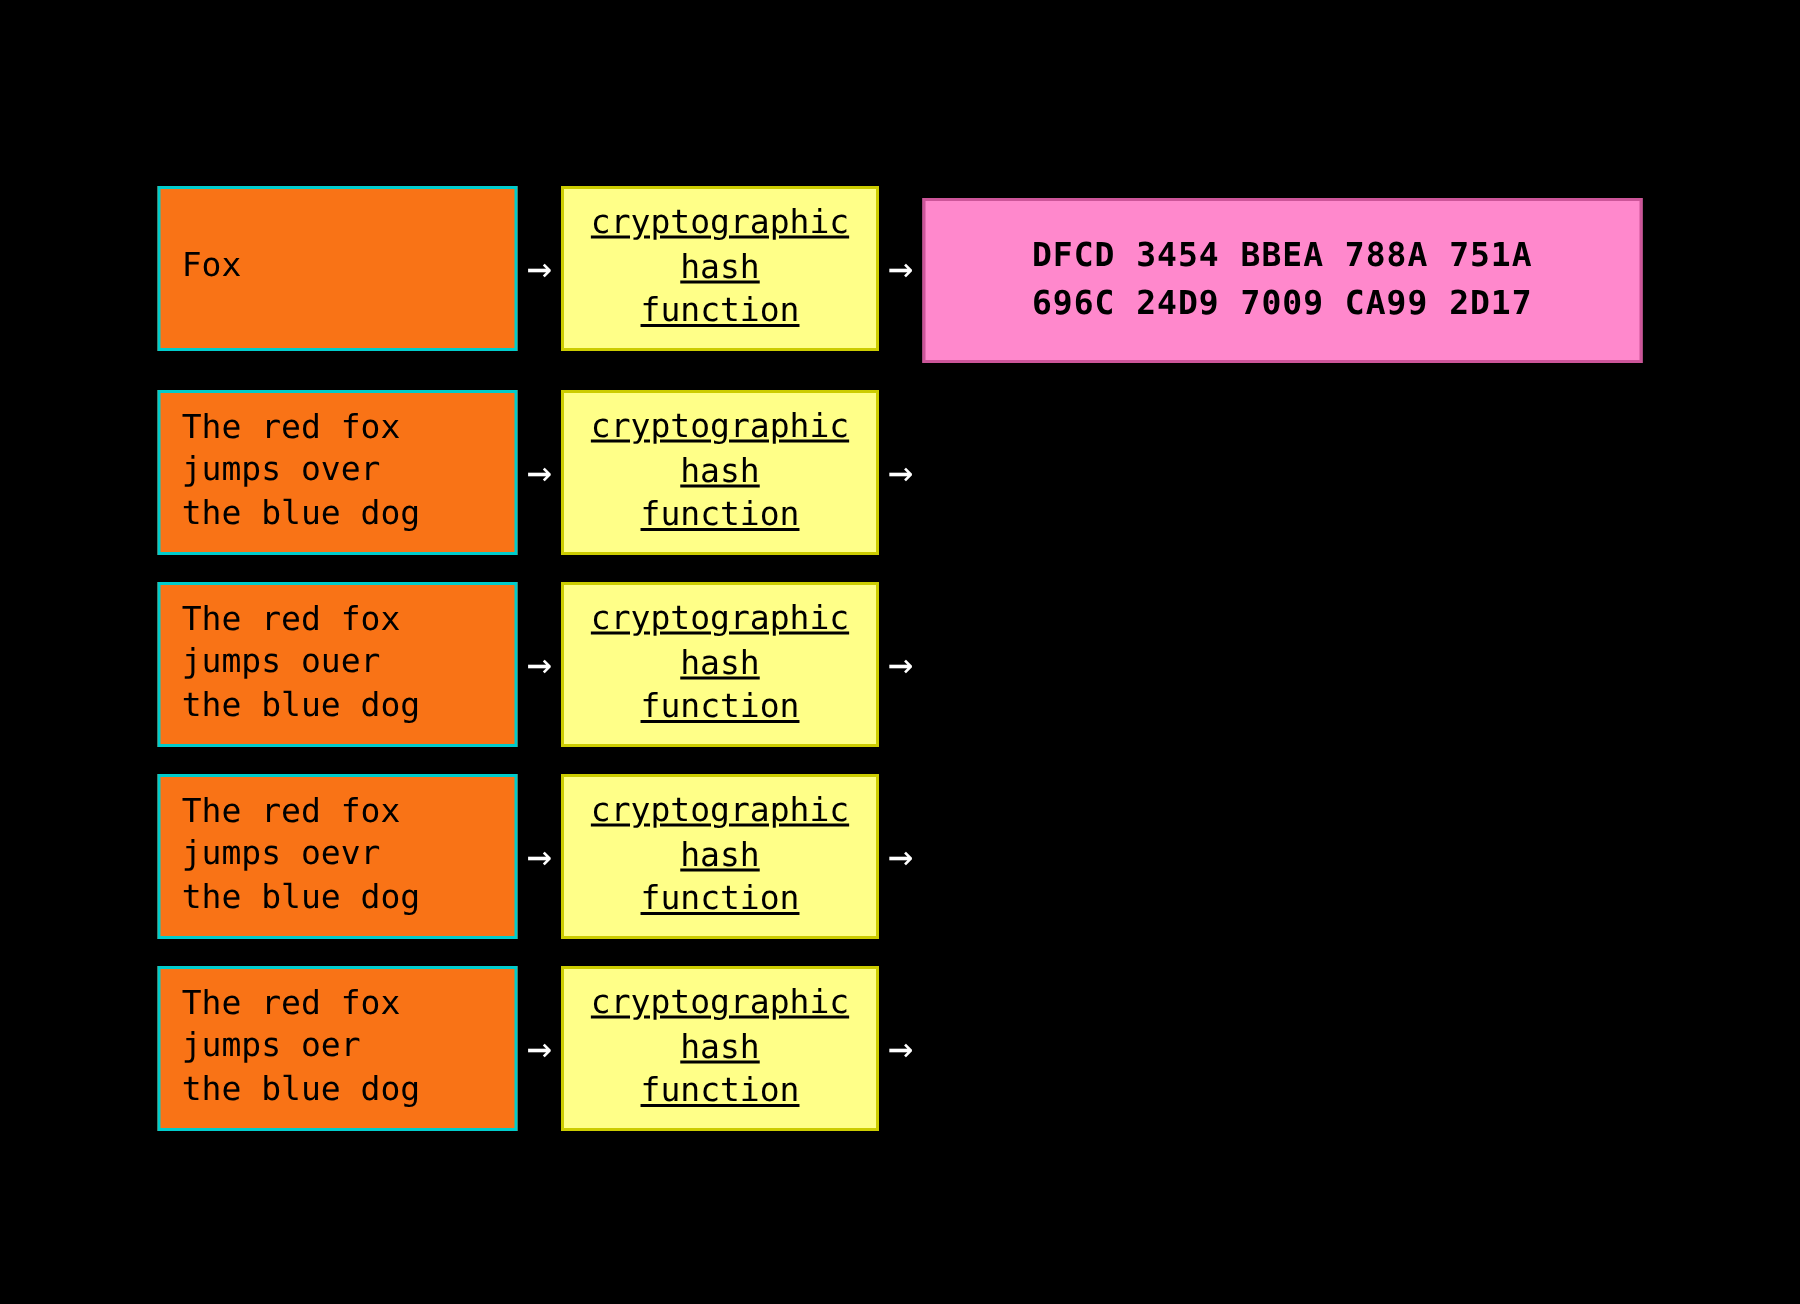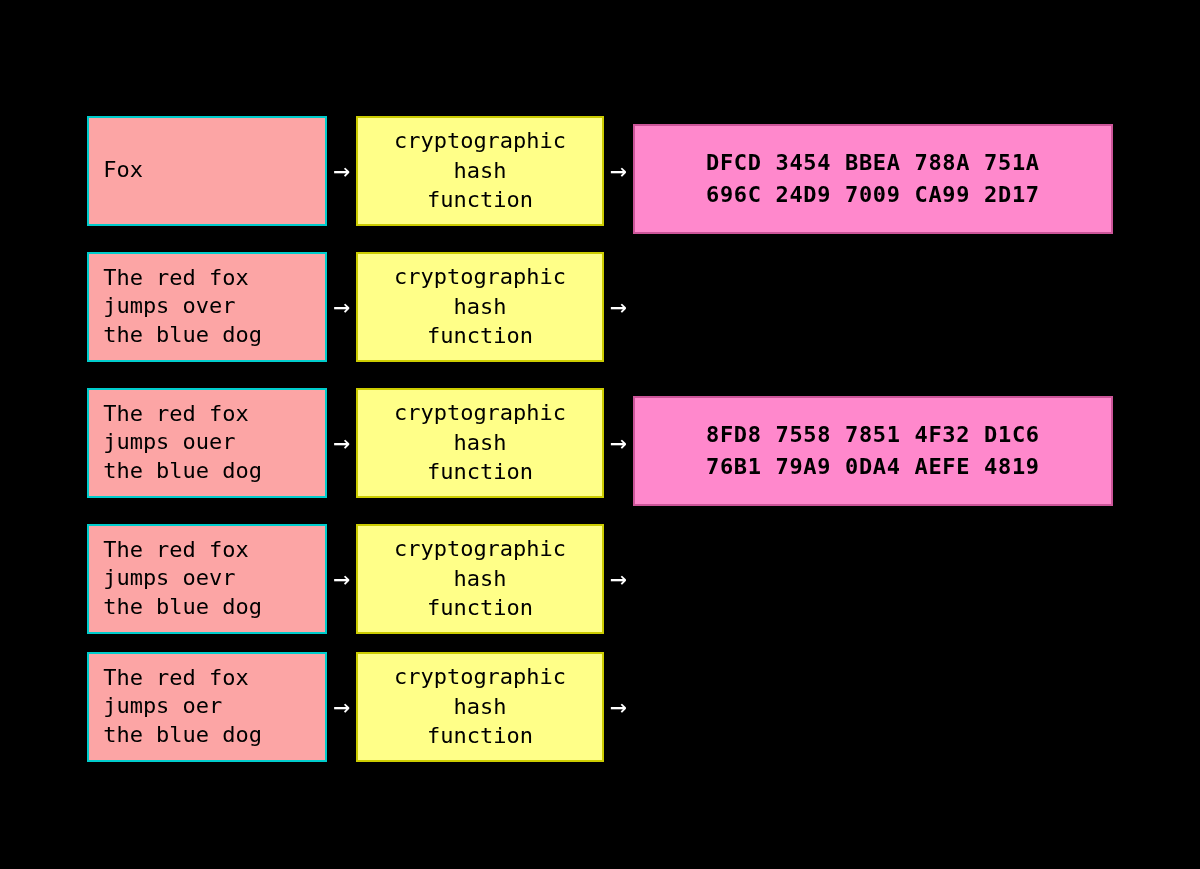--- a/index.html
+++ b/index.html
@@ -18,21 +18,21 @@
       flex-direction: column;
       gap: 18px;
       padding: 20px;
     }
     .row {
       display: flex;
       align-items: center;
       gap: 0;
     }
     .input-box {
-      background: #fca5a5;
+      background: #f97316;
       border: 2px solid #00CCCC;
       width: 240px;
       min-height: 110px;
       display: flex;
       align-items: center;
       justify-content: flex-start;
       padding: 10px 14px;
       font-size: 22px;
       font-weight: normal;
       color: #000;
@@ -42,30 +42,31 @@
       color: #fff;
       font-size: 28px;
       padding: 0 6px;
       display: flex;
       align-items: center;
       margin-top: 0;
     }
     .hash-box {
       background: #FFFF88;
       border: 2px solid #CCCC00;
-      width: 248px;
+      width: 212px;
       min-height: 110px;
       display: flex;
       align-items: center;
       justify-content: center;
       text-align: center;
       font-size: 22px;
       color: #000;
       line-height: 1.35;
       padding: 8px 10px;
+      text-decoration: underline;
     }
     .output-box {
       background: #FF88CC;
       border: 2px solid #CC5599;
       min-width: 480px;
       min-height: 110px;
       display: flex;
       align-items: center;
       justify-content: center;
       padding: 10px 18px;
@@ -103,21 +104,20 @@
     </div>
     <div class="row">
       <div class="input-box" style="white-space: pre-line;">The red fox
 jumps ouer
 the blue dog</div>
       <div class="arrow">→</div>
       <div class="hash-box" style="white-space: pre-line;">cryptographic
 hash
 function</div>
       <div class="arrow">→</div>
-      <div class="output-box">8FD8  7558  7851  4F32  D1C6<br>76B1  79A9  0DA4  AEFE  4819</div>
     </div>
     <div class="row">
       <div class="input-box" style="white-space: pre-line;">The red fox
 jumps oevr
 the blue dog</div>
       <div class="arrow">→</div>
       <div class="hash-box" style="white-space: pre-line;">cryptographic
 hash
 function</div>
       <div class="arrow">→</div>

